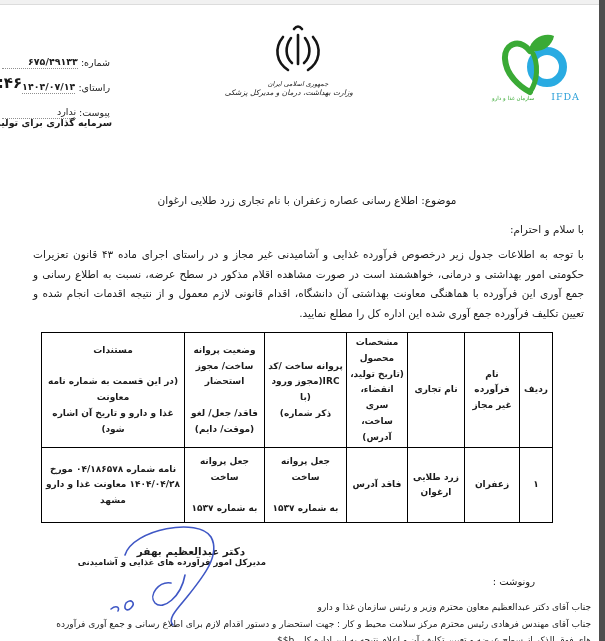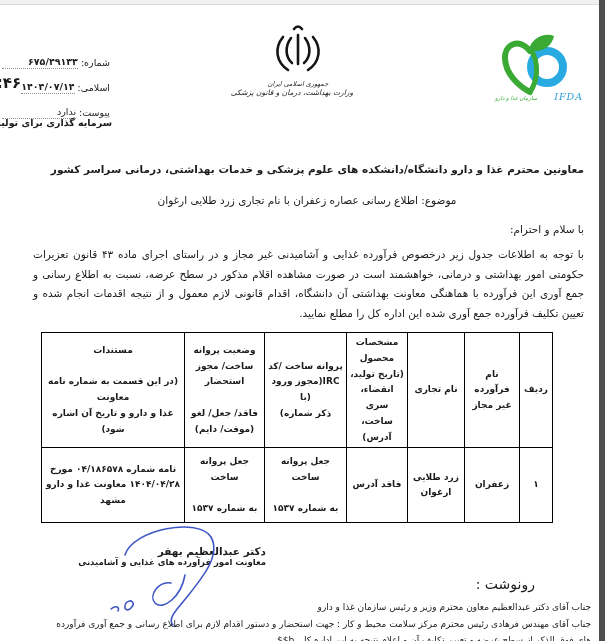--- a/index.html
+++ b/index.html
@@ -24,62 +24,62 @@
 
   
   .emblem { position:absolute; left:243px; top:24px; width:110px; text-align:center; }
   .emblem svg { display:block; margin:0 auto; }
   .emblem-country { font-size:6.5px; font-style:italic; margin-top:4px; white-space:nowrap; }
   .emblem-ministry { font-size:7.5px; font-style:italic; white-space:nowrap; }
 
   
   .ifda { position:absolute; left:489px; top:31px; width:94px; text-align:center; }
   .ifda svg { display:block; margin:0 auto; }
-  .ifda-row { display:flex; direction:ltr; justify-content:flex-end; align-items:baseline; gap:17px; margin-top:-6px;font-style:italic; }
+  .ifda-row { display:flex; direction:ltr; justify-content:center; align-items:baseline; gap:17px; margin-top:-6px; }
   .ifda-caption { font-size:5.5px; color:#3aaa35; white-space:nowrap; }
   .ifda-acronym { font-family:"DejaVu Serif", serif; font-size:9.5px; color:#2a9fd8; letter-spacing:1px; }
 
   
   .recipient { position:absolute; right:21px; left:30px; top:163px; font-weight:bold; font-size:10.5px; text-align:right; }
   .subject   { position:absolute; right:21px; left:30px; top:194px; font-size:10.5px; text-align:center; }
   .salutation{ position:absolute; right:21px; top:223px; font-size:10.5px; }
   .body-text { position:absolute; right:21px; left:33px; top:245px; font-size:10.5px; line-height:19.5px; text-align:justify; text-align-last:right; }
 
   
   .products-table { position:absolute; right:52px; top:332px; width:511px; border-collapse:collapse; table-layout:fixed; direction:rtl; font-size:9px; font-weight:bold; }
   .products-table td { border:1.5px solid #000; text-align:center; vertical-align:middle; white-space:pre-line; padding:2px 3px; line-height:1.75; overflow:hidden; }
   .products-table tr.hdr td { height:104px; }
   .products-table tr.rowdata td { height:70px; }
 
   
-  .sig { position:absolute; left:116px; top:545px; width:150px; text-align:right; z-index:3; }
+  .sig { position:absolute; left:116px; top:545px; width:150px; text-align:center; z-index:3; }
   .sig-name  { font-weight:bold; font-size:10.5px; white-space:nowrap; }
   .sig-title { font-weight:bold; font-size:8.5px; white-space:nowrap; }
   .sig-ink { position:absolute; left:103px; top:517px; width:150px; height:115px; z-index:4; pointer-events:none; }
 
   
-  .ronevesht { position:absolute; right:70px; top:576px; font-size:14px; }
+  .ronevesht { position:absolute; right:70px; top:576px; font-size:10px; }
   .cc { position:absolute; right:14px; left:20px; top:599px; font-size:9px; line-height:16.5px; text-align:right; }
   .cc div { white-space:nowrap; overflow:visible; }
 </style>
 </head>
 <body>
 
 <div class="page">
 
   <div class="top-strip"></div>
   <div class="right-strip"></div>
 
   <div class="meta">
     <div class="meta-row">
       <span class="meta-label">شماره:</span>
       <span class="meta-line">۶۷۵/۴۹۱۳۳</span>
     </div>
     <div class="meta-row">
-      <span class="meta-label">اسلامی:</span>
+      <span class="meta-label">راستای:</span>
       <span class="meta-line">۱۴۰۴/۰۷/۱۴</span>
       <span class="meta-time">۰۸:۴۶</span>
     </div>
     <div class="meta-row">
       <span class="meta-label">پیوست:</span>
       <span class="meta-line normal">ندارد</span>
     </div>
   </div>
   <div class="slogan">سرمایه گذاری برای تولید</div>
 
@@ -90,39 +90,38 @@
           <path d="M24 5 q 4 -5 8 0"></path>
           <path d="M28 11 V 40"></path>
           <path d="M21 14 C 15 22 15 33 22 39"></path>
           <path d="M35 14 C 41 22 41 33 34 39"></path>
           <path d="M13 13 C 4 24 6 38 18 46"></path>
           <path d="M43 13 C 52 24 50 38 38 46"></path>
         </g>
       </svg>
     </span>
     <div class="emblem-country">جمهوری اسلامی ایران</div>
-    <div class="emblem-ministry">وزارت بهداشت، درمان و قانون پزشکی</div>
+    <div class="emblem-ministry">وزارت بهداشت، درمان و مدیرکل پزشکی</div>
   </div>
 
   <div class="ifda">
     <span>
       <svg width="72" height="66" viewBox="0 0 72 66">
         <circle cx="47" cy="36" r="16" fill="none" stroke-width="8" stroke="#29abe2"></circle>
         <path d="M30 20 C 18 6 4 14 5 28 C 6 44 20 56 30 61" fill="none" stroke-width="6" stroke-linecap="round" stroke="#3aaa35"></path>
         <path d="M30 61 C 37 51 40 33 31 19" fill="none" stroke-width="5" stroke-linecap="round" stroke="#3aaa35"></path>
         <path d="M29 19 C 31 7 45 1 54 5 C 52 16 40 23 29 19 Z" fill="#3aaa35"></path>
       </svg>
     </span>
     <div class="ifda-row">
       <span class="ifda-caption">سازمان غذا و دارو</span>
       <span class="ifda-acronym">IFDA</span>
     </div>
   </div>
 
-  <div class="recipient">معاونین محترم غذا و دارو دانشگاه/دانشکده های علوم پزشکی و خدمات بهداشتی، درمانی سراسر کشور</div>
   <div class="subject">موضوع: اطلاع رسانی عصاره زعفران با نام تجاری زرد طلایی ارغوان</div>
   <div class="salutation">با سلام و احترام:</div>
   <div class="body-text">با توجه به اطلاعات جدول زیر درخصوص فرآورده غذایی و آشامیدنی غیر مجاز و در راستای اجرای ماده ۴۳ قانون تعزیرات حکومتی امور بهداشتی و درمانی، خواهشمند است در صورت مشاهده اقلام مذکور در سطح عرضه، نسبت به اطلاع رسانی و جمع آوری این فرآورده با هماهنگی معاونت بهداشتی آن دانشگاه، اقدام قانونی لازم معمول و از نتیجه اقدمات انجام شده و تعیین تکلیف فرآورده جمع آوری شده این اداره کل را مطلع نمایید.</div>
 
   <table class="products-table">
     <colgroup>
       <col style="width:33px">
         <col style="width:55px">
         <col style="width:57px">
         <col style="width:61px">
@@ -169,21 +168,21 @@
 
 به شماره ۱۵۳۷</td>
       <td>نامه شماره ۰۴/۱۸۶۵۷۸ مورخ
 ۱۴۰۴/۰۴/۲۸ معاونت غذا و دارو مشهد</td>
     </tr>
   </tbody>
     </table>
 
   <div class="sig">
     <div class="sig-name">دکتر عبدالعظیم بهفر</div>
-    <div class="sig-title">معاونت امور فرآورده های غذایی و آشامیدنی</div>
+    <div class="sig-title">مدیرکل امور فرآورده های غذایی و آشامیدنی</div>
   </div>
   <svg class="sig-ink" viewBox="0 0 150 115">
     <g fill="none" stroke-width="1.6" stroke-linecap="round">
       <path d="M22 38 C 30 12 96 0 108 20 C 118 38 100 60 84 80 C 74 92 64 102 70 108" stroke="#3f57c5"></path>
       <path d="M82 58 C 78 80 60 94 52 86 C 45 78 56 64 68 66" stroke="#3f57c5"></path>
       <path d="M8 92 c 5 -4 9 -2 7 2 m 8 -8 c 5 -5 10 0 5 5 c -4 4 -8 1 -5 -5" stroke="#3f57c5"></path>
     </g>
   </svg>
 
   <div class="ronevesht">رونوشت :</div>

